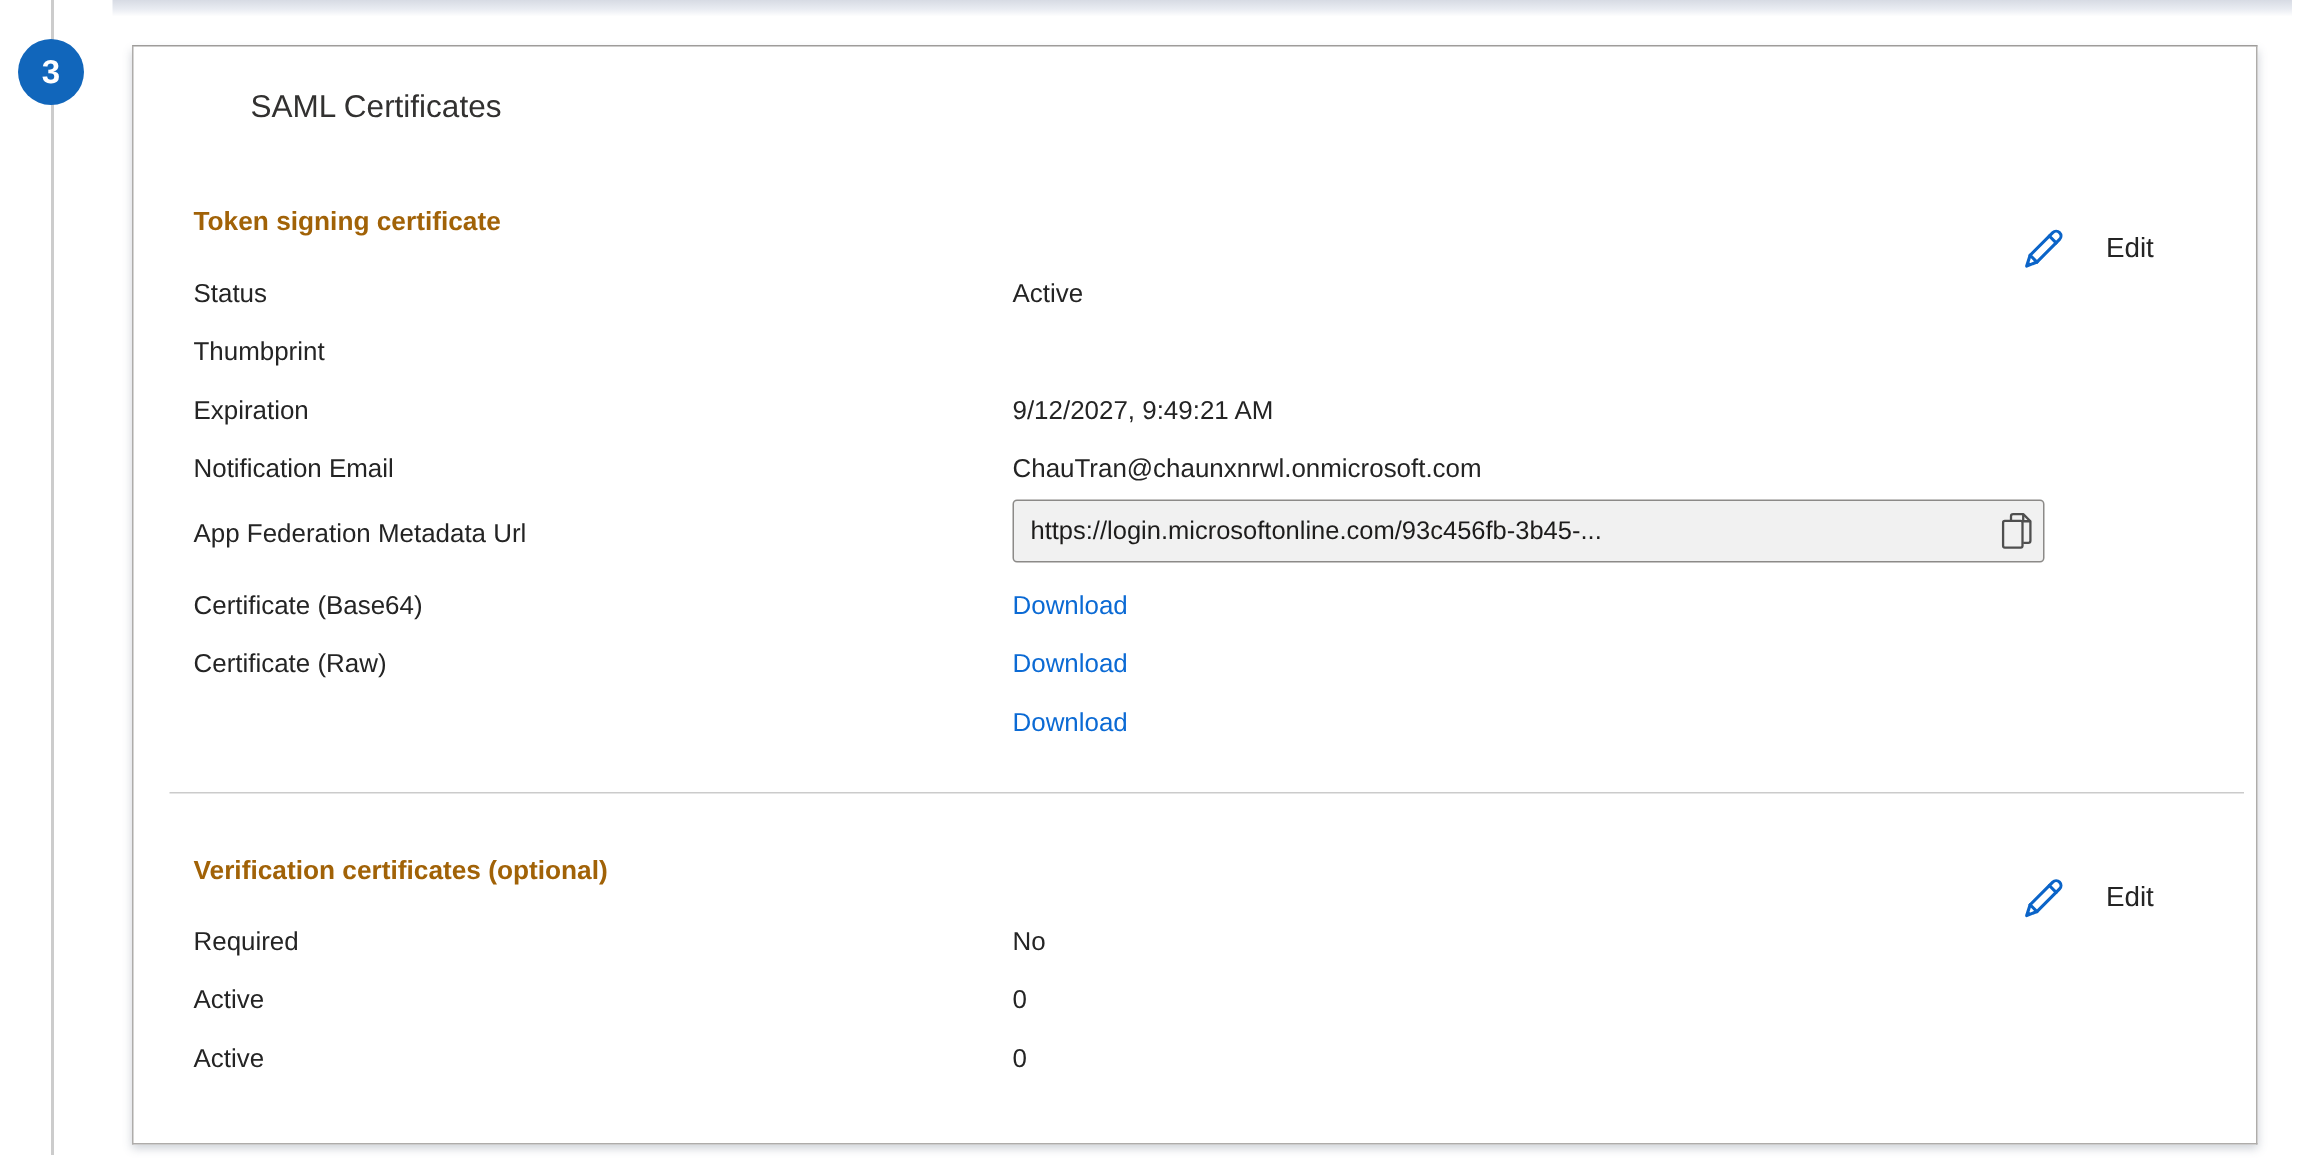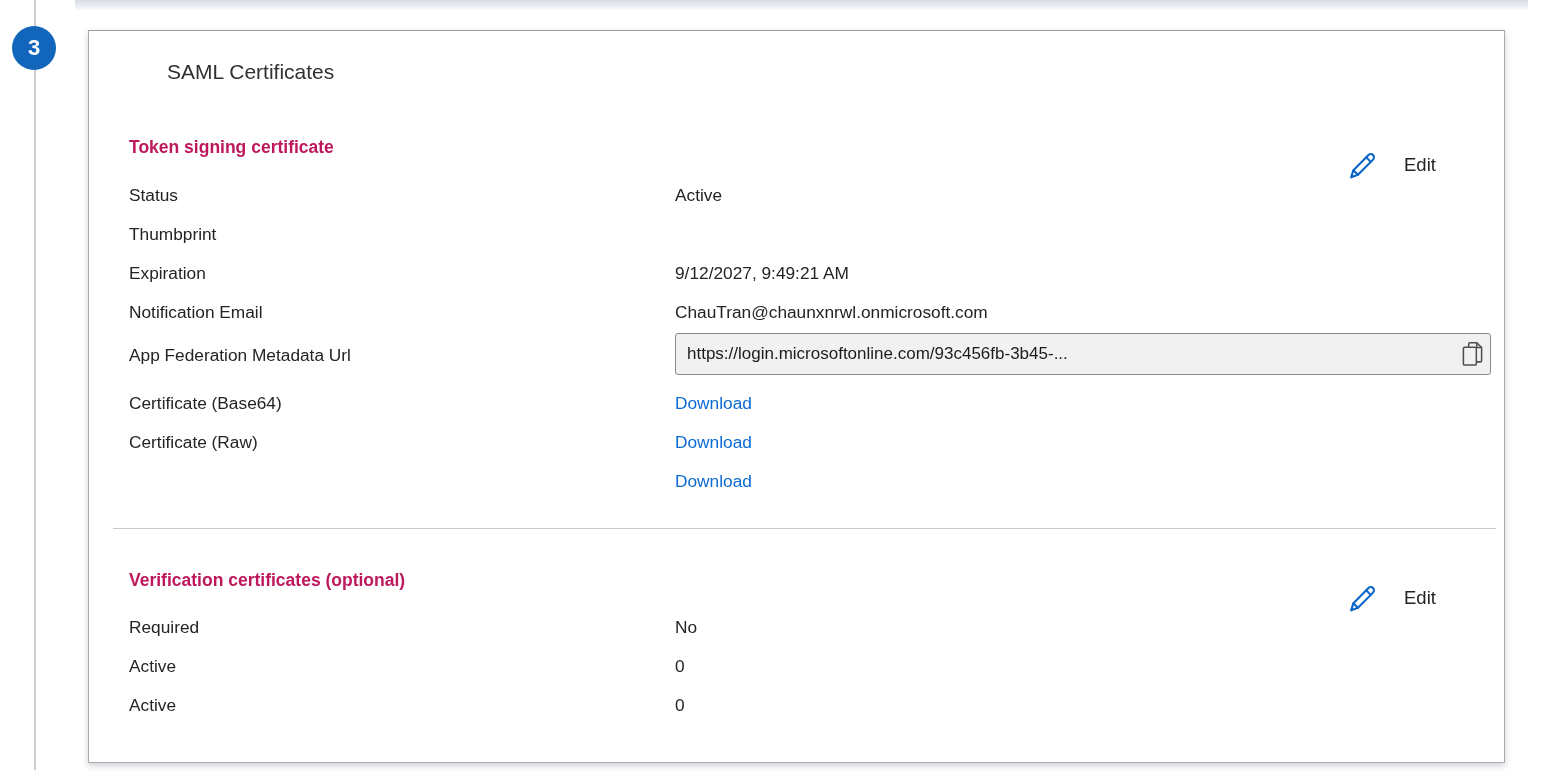--- a/index.html
+++ b/index.html
@@ -15,29 +15,29 @@
   .step-badge{position:absolute;left:12px;top:26px;width:44px;height:44px;border-radius:50%;
        background:#1166bb;color:#ffffff;font-size:22px;font-weight:700;
        display:flex;align-items:center;justify-content:center;z-index:3;}
 
   .card{position:absolute;left:88px;top:30px;width:1415px;height:731px;background:#ffffff;
        border:1px solid #aeacaa;border-top-color:#9e9c9a;
        box-shadow:0 3px 6px rgba(80,92,115,0.28);z-index:2;}
 
   .card-title{position:absolute;left:40px;top:26px;font-size:21px;color:#323130;line-height:30px;margin-left:38px;}
 
-  .section-heading{position:absolute;left:40px;font-size:17.5px;font-weight:700;color:#be185d;line-height:28px;}
+  .section-heading{position:absolute;left:40px;font-size:17.5px;font-weight:700;color:#a16207;line-height:28px;}
 
   .row{position:absolute;left:40px;right:20px;height:28px;font-size:17.3px;line-height:28px;color:#242424;}
   .row .lbl{position:absolute;left:0;top:0;white-space:nowrap;}
   .row .val{position:absolute;left:546px;top:0;white-space:nowrap;}
 
   .dl-link{color:#0b6ad4;text-decoration:none;cursor:pointer;}
 
-  .url-box{position:absolute;left:586px;top:302px;width:816px;height:42px;box-sizing:border-box;
+  .url-box{position:absolute;left:586px;top:302px;width:688px;height:42px;box-sizing:border-box;
        background:#f1f1f1;border:1px solid #8c8a88;border-radius:3px;
        display:flex;align-items:center;cursor:text;}
   .url-text{flex:1;padding:0 4px 0 11px;font-size:17px;color:#1d1c1b;white-space:nowrap;
        overflow:hidden;}
   .copy-btn{flex:0 0 auto;width:36px;height:40px;background:transparent;border:none;
        display:flex;align-items:center;justify-content:center;cursor:pointer;padding:0;}
 
   .edit-btn{position:absolute;left:1258px;width:150px;height:40px;background:transparent;border:none;
        display:flex;align-items:center;gap:26px;cursor:pointer;padding:0;}
   .edit-btn .edit-label{font-size:18.5px;color:#242424;}

